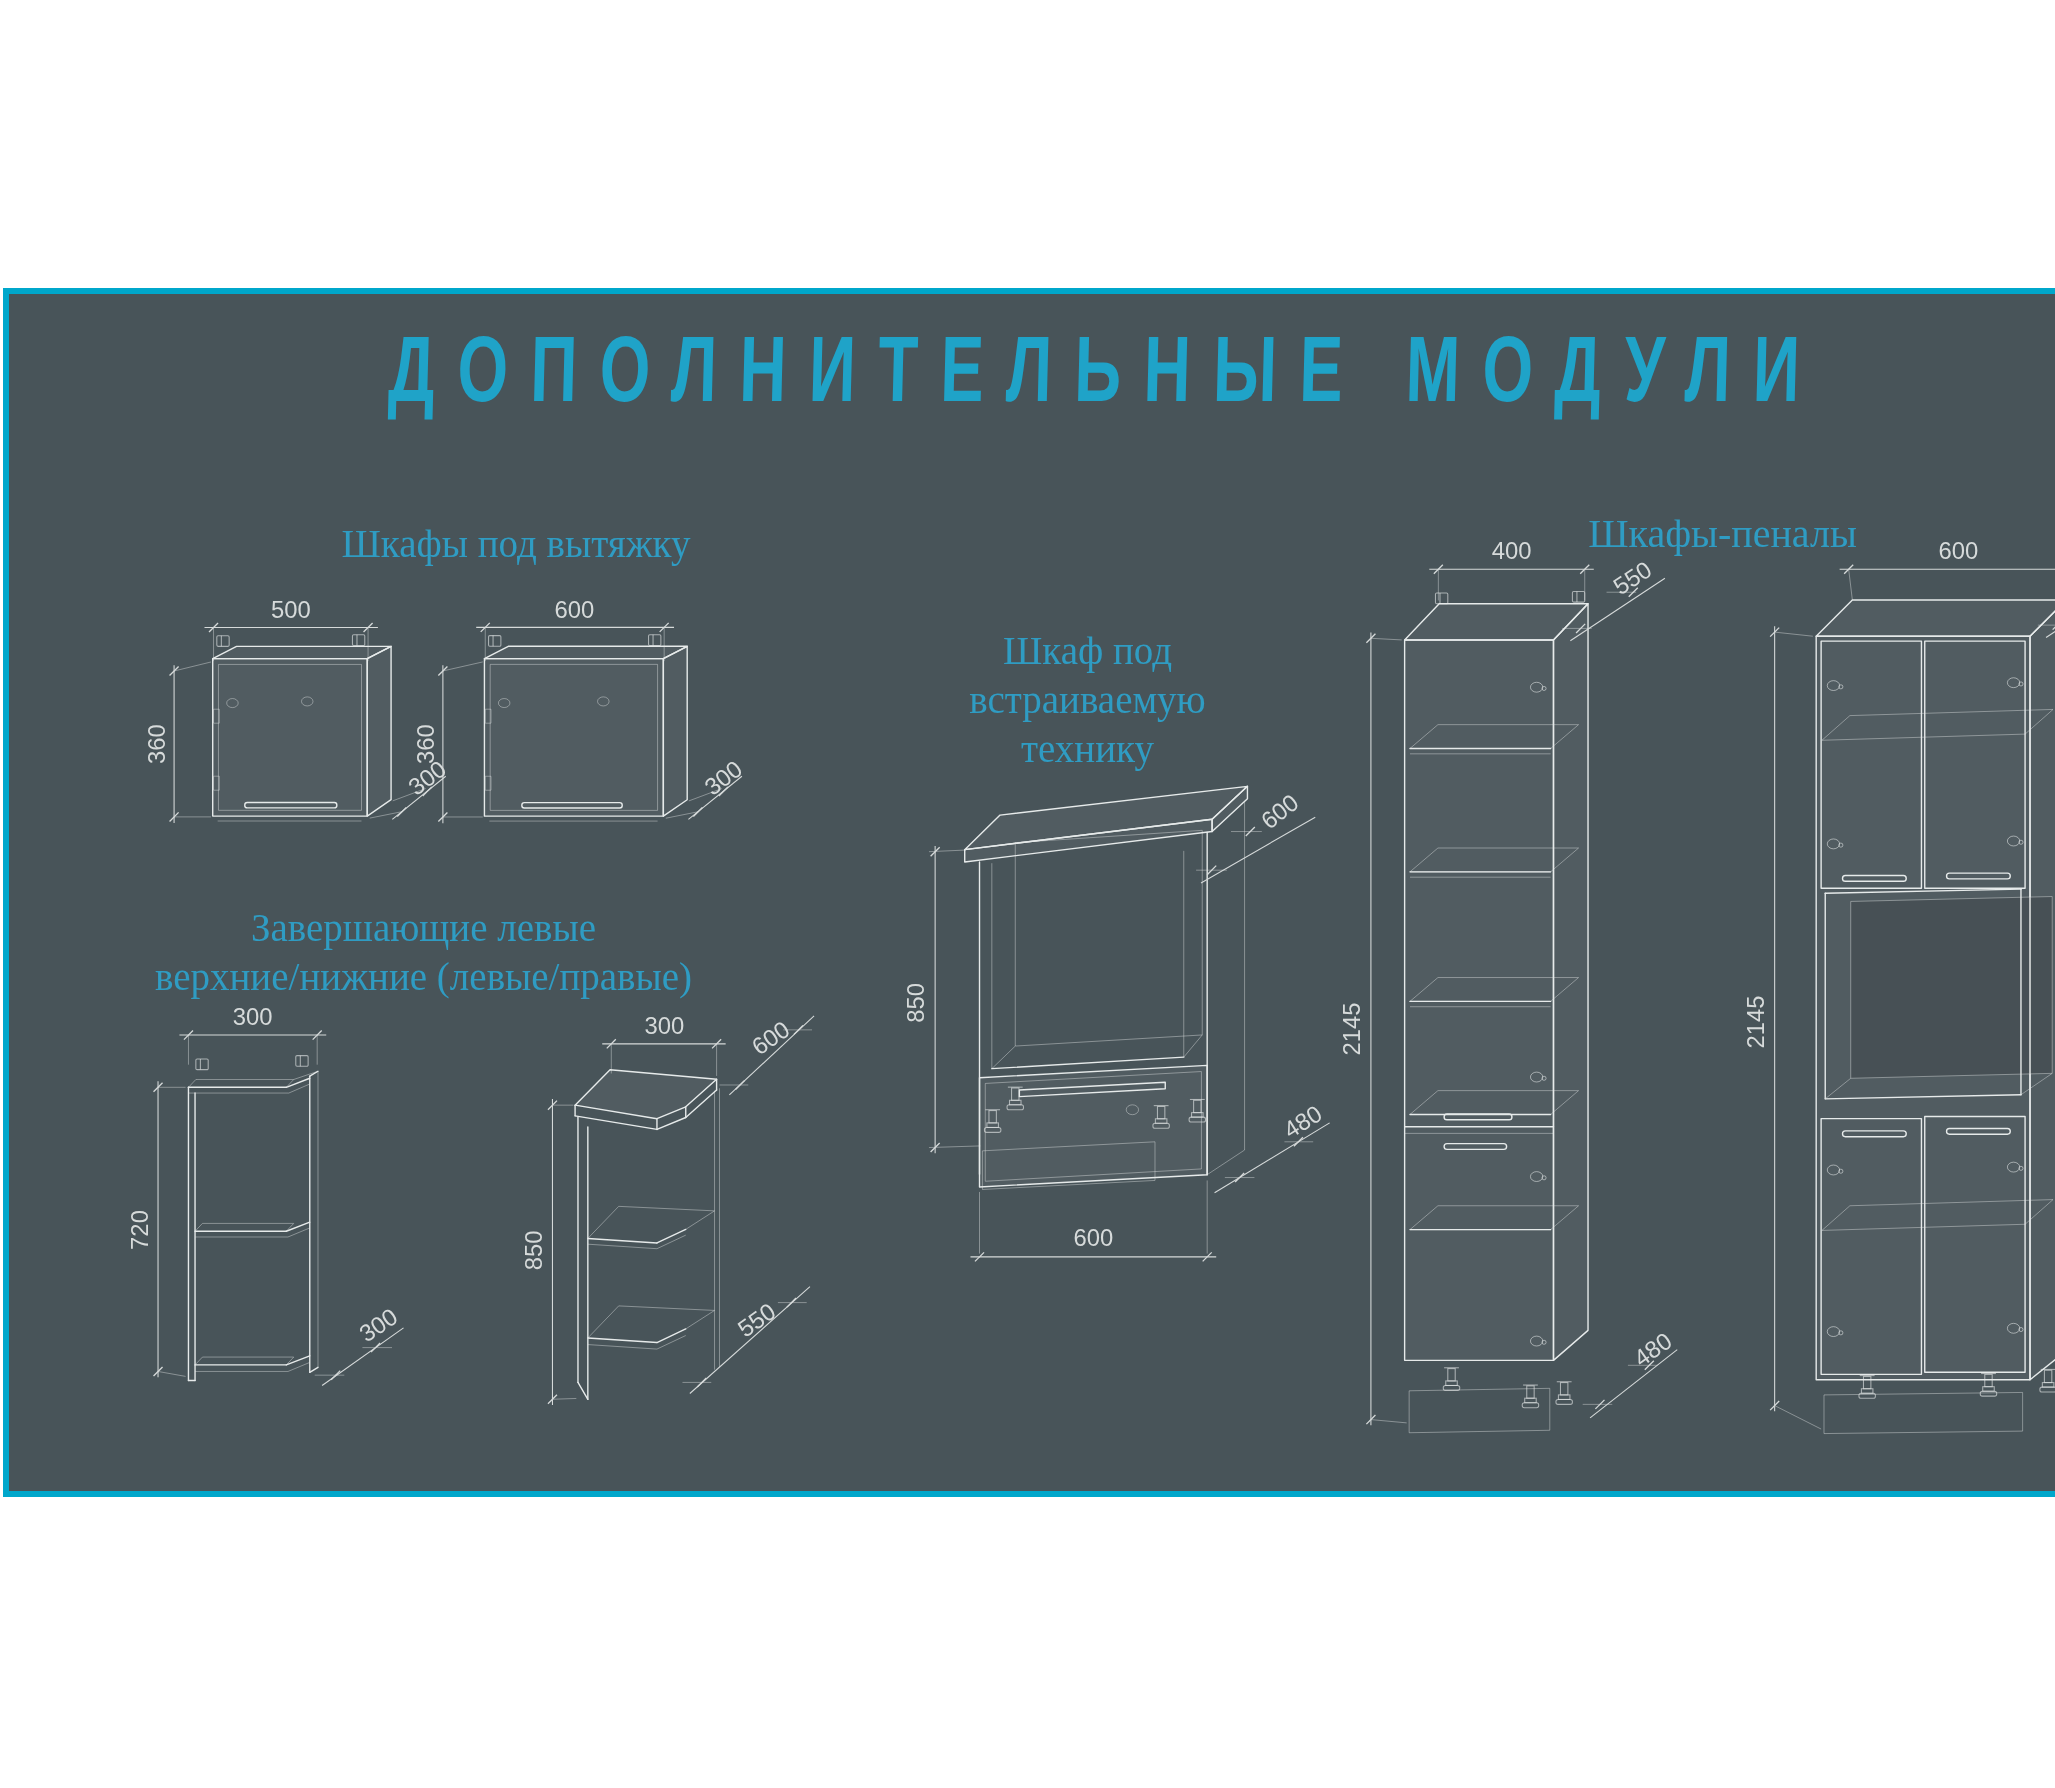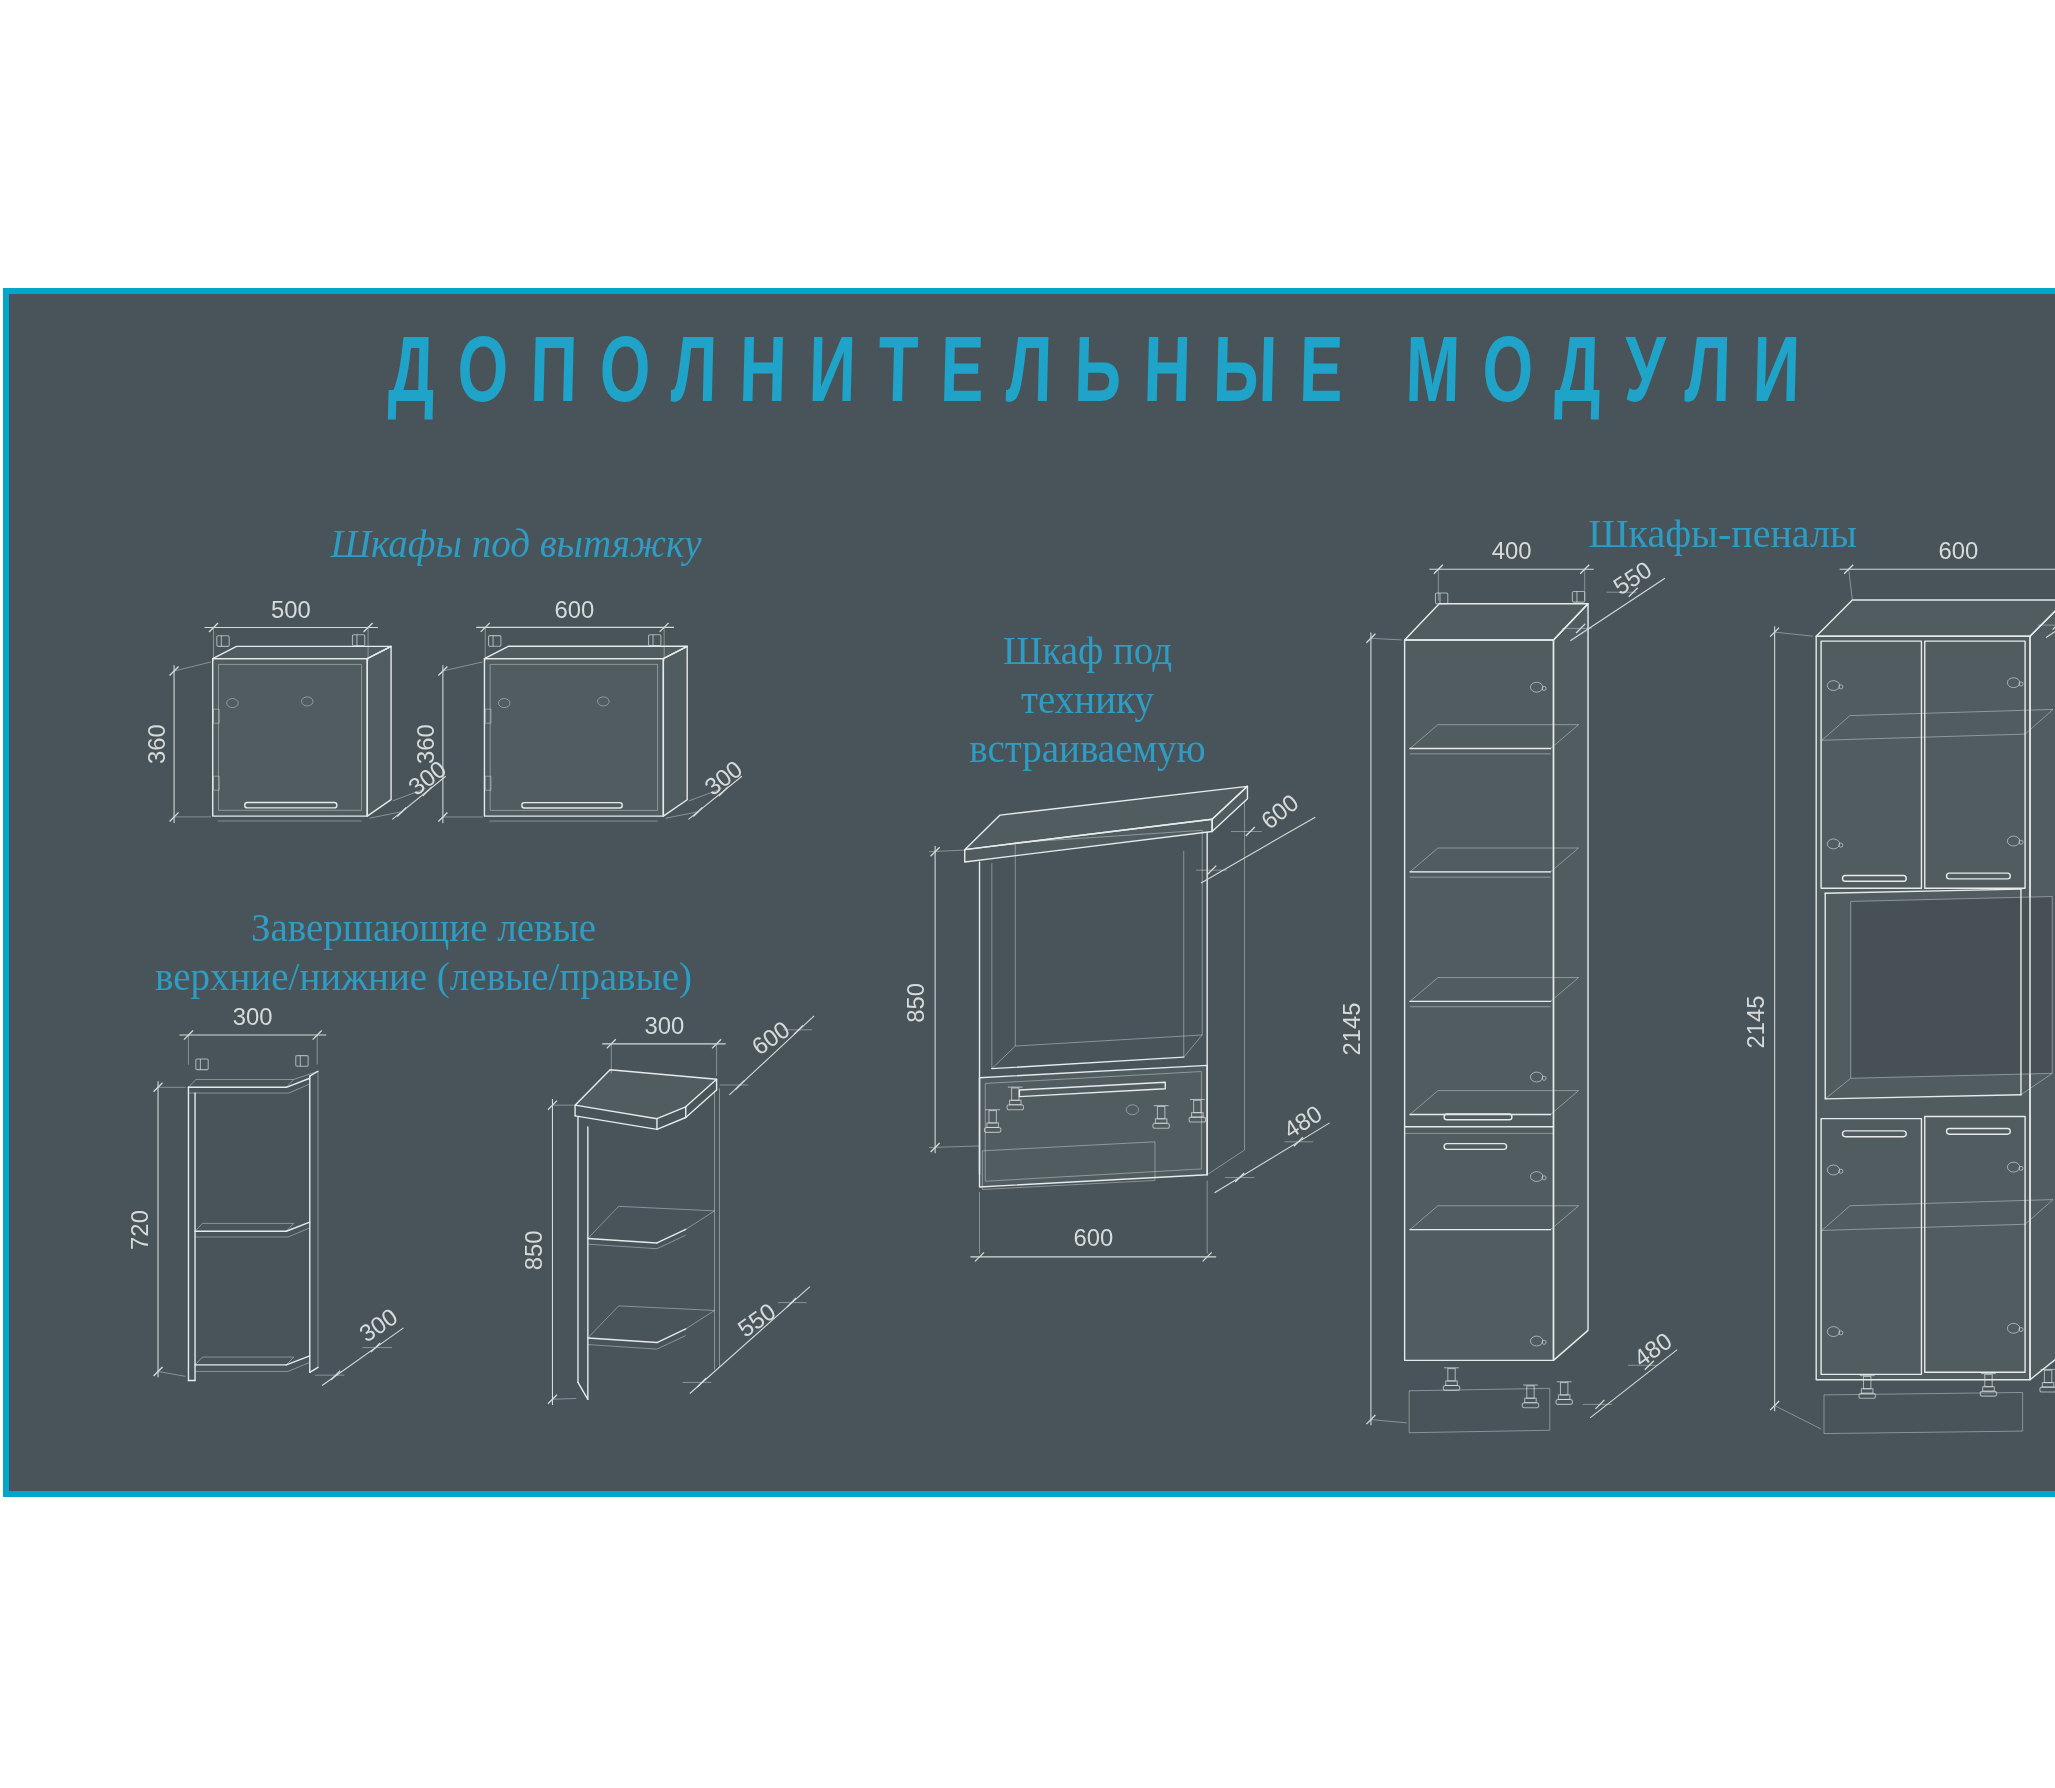--- a/index.html
+++ b/index.html
@@ -47,21 +47,21 @@
       <ellipse rx="15" ry="12"></ellipse>
         <circle cx="18" cy="3" r="5"></circle>
     </g>
   </defs>
 </svg>
 
 <div class="panel"></div>
 
 <div class="title">ДОПОЛНИТЕЛЬНЫЕ МОДУЛИ</div>
 
-<div class="hd" style="left:187px;top:519px;width:658px;font-style:italic;">Шкафы под вытяжку</div>
+<div class="hd" style="left:187px;top:519px;width:658px;">Шкафы под вытяжку</div>
 
 <svg style="left:156px;top:592px;" width="337" height="255" viewBox="0 0 820 620">
   <g>
     <polygon class="ln face" points="138,162 514,162 572,132 196,132"></polygon>
     <polygon class="ln face" points="514,162 572,132 572,505 514,545"></polygon>
     <rect class="ln face" x="138" y="162" width="376" height="383"></rect>
     <rect class="ln2" x="152" y="176" width="348" height="355"></rect>
     <line class="ln2" x1="150" y1="557" x2="500" y2="557"></line>
     <rect class="ln" x="216" y="512" width="224" height="13" rx="6"></rect>
     <rect class="ln2" x="140" y="285" width="14" height="34"></rect>
@@ -274,22 +274,22 @@
       <line class="ln2" x1="712" y1="767" x2="782" y2="767"></line>
     <line class="dm" x1="498" y1="988" x2="790" y2="728"></line>
     <use href="#tk" class="tick" x="527" y="961"></use>
       <use href="#tk" class="tick" x="745" y="767"></use>
     <text class="dim" transform="translate(672,826) rotate(-35)">550</text>
   </g>
 </svg>
 
 <div class="hd" style="left:882px;top:626px;width:411px;">
   <div>Шкаф под</div>
+  <div>встраиваемую</div>
   <div>технику</div>
-  <div>встраиваемую</div>
 </div>
 
 <svg style="left:896px;top:781px;" width="444" height="526" viewBox="0 0 1080 1280">
   <g>
     <polygon class="ln face" points="167,167 769,93 855,13 253,83"></polygon>
     <polygon class="ln face" points="167,167 769,93 769,123 167,197"></polygon>
     <polygon class="ln face" points="769,93 855,13 855,43 769,123"></polygon>
     <line class="ln" x1="203" y1="197" x2="203" y2="957"></line>
     <line class="ln" x1="757" y1="125" x2="757" y2="958"></line>
     <line class="ln2" x1="848" y1="48" x2="848" y2="898"></line>

